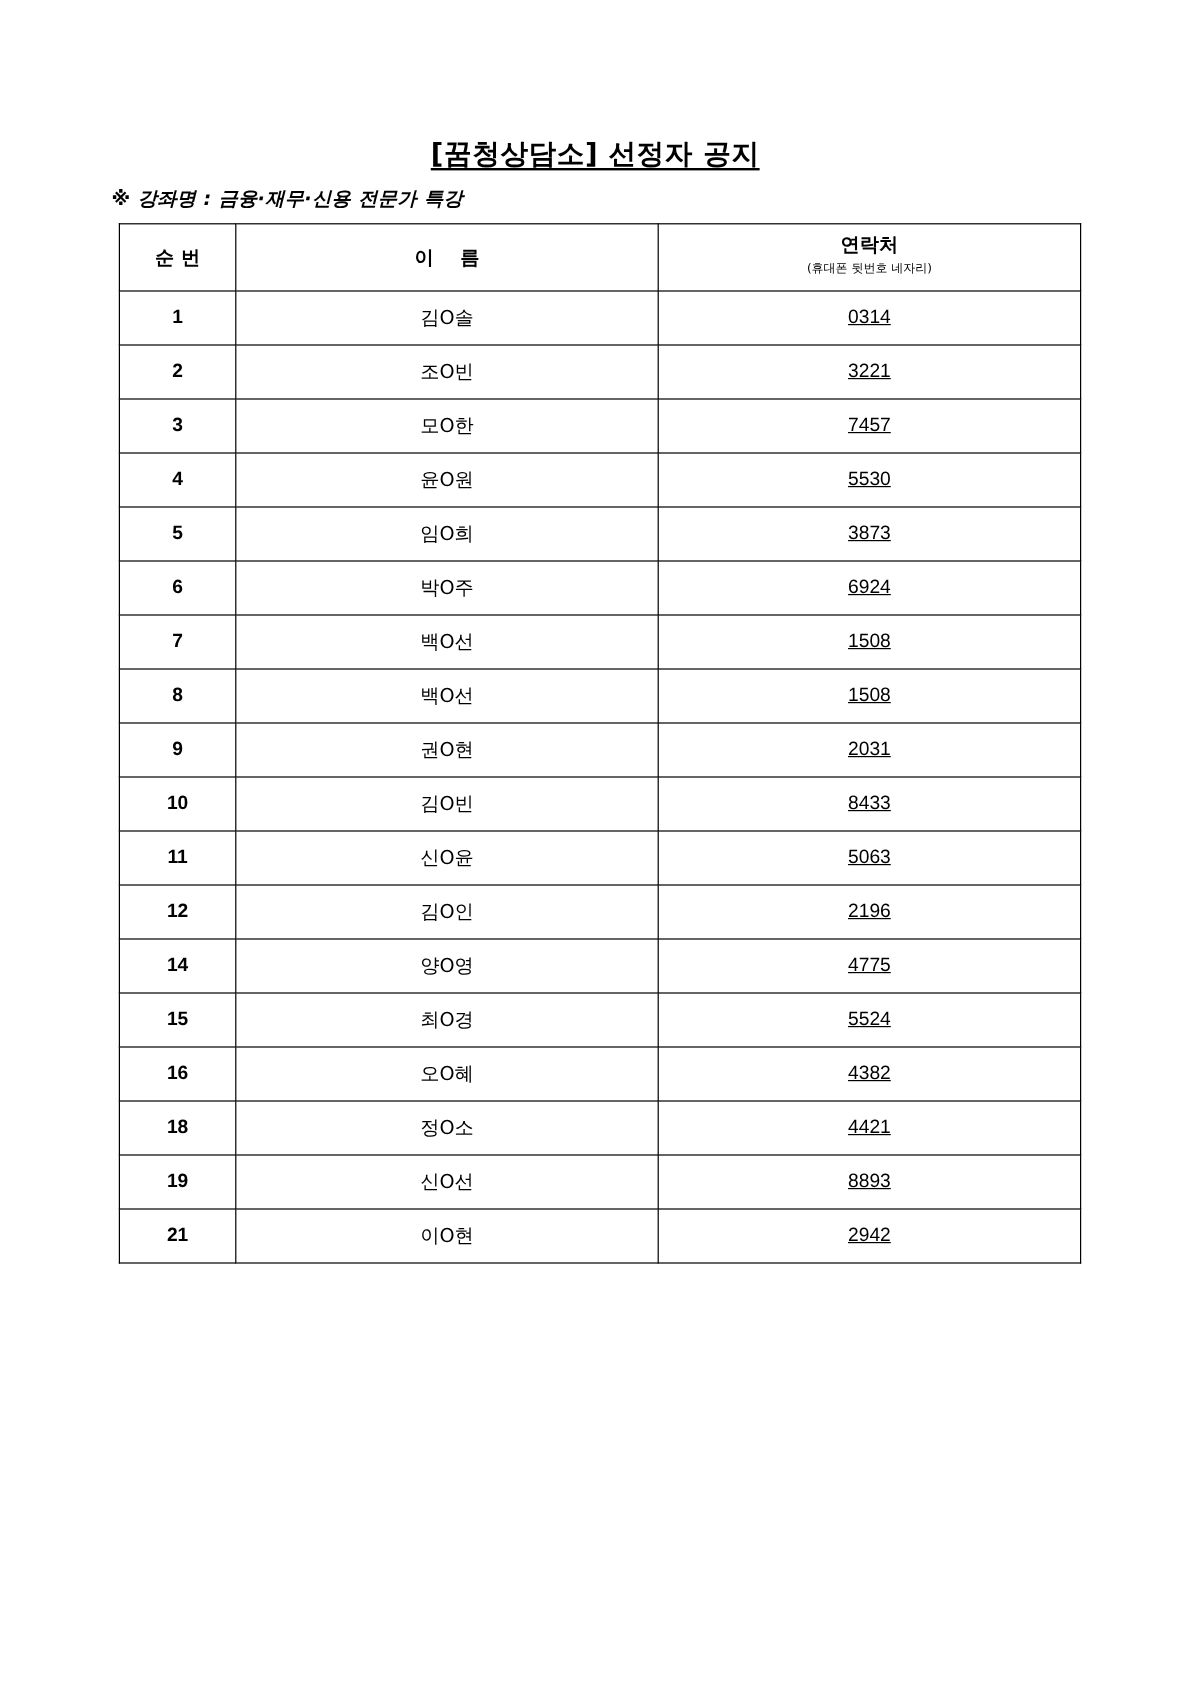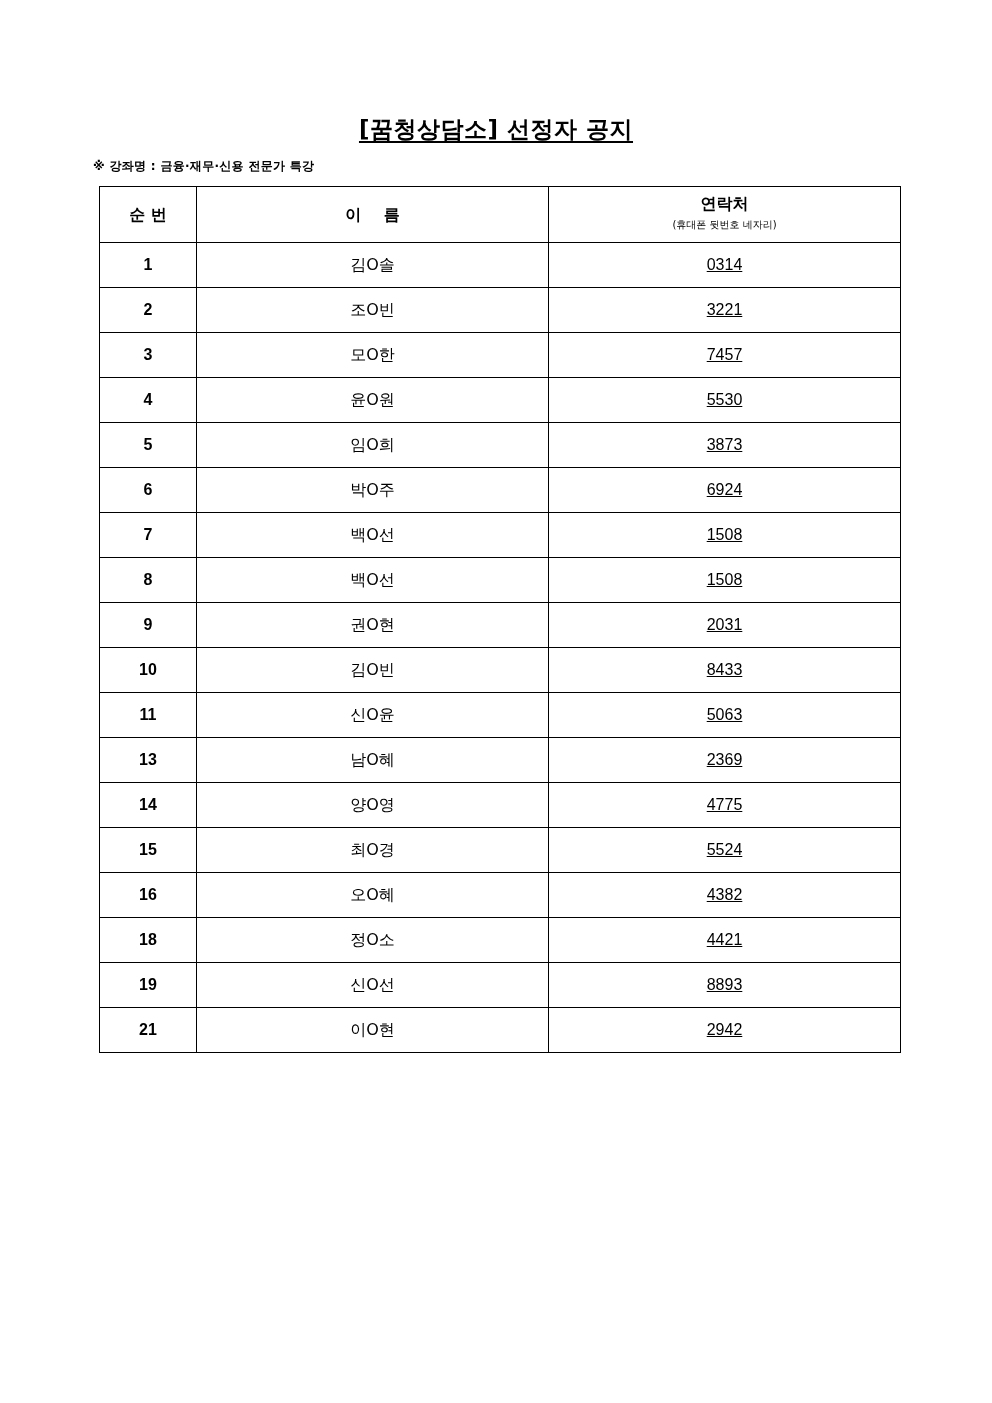--- a/index.html
+++ b/index.html
@@ -28,24 +28,25 @@
     }
     .title span {
       text-decoration: underline;
       text-underline-offset: 4px;
       text-decoration-thickness: 2px;
     }
     .subtitle {
       position: absolute;
       left: 93px;
       top: 154px;
-      font-size: 12px;
+      font-size: 16px;
       font-weight: bold;
       line-height: 24px;
       letter-spacing: 0.3px;
+      font-style: italic;
     }
     table.roster {
       position: absolute;
       left: 99px;
       top: 186px;
       width: 801px;
       border-collapse: collapse;
       table-layout: fixed;
     }
     table.roster th, table.roster td {
@@ -162,23 +163,23 @@
         <td class="num">10</td>
         <td class="name">김O빈</td>
         <td class="phone">8433</td>
       </tr>
       <tr>
         <td class="num">11</td>
         <td class="name">신O윤</td>
         <td class="phone">5063</td>
       </tr>
       <tr>
-        <td class="num">13</td>
-        <td class="name">남O혜</td>
-        <td class="phone">2369</td>
+        <td class="num">12</td>
+        <td class="name">김O인</td>
+        <td class="phone">2196</td>
       </tr>
       <tr>
         <td class="num">14</td>
         <td class="name">양O영</td>
         <td class="phone">4775</td>
       </tr>
       <tr>
         <td class="num">15</td>
         <td class="name">최O경</td>
         <td class="phone">5524</td>

